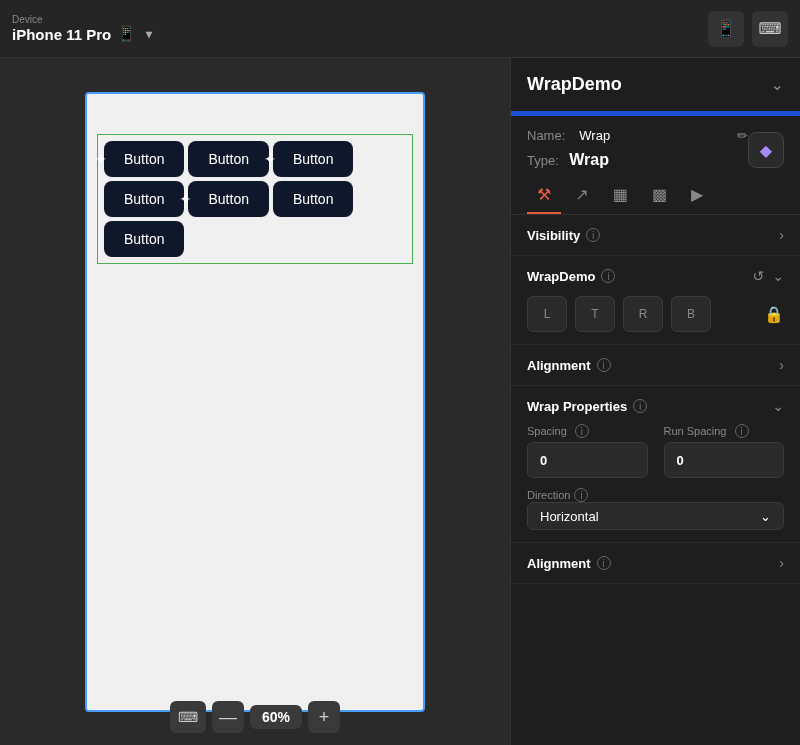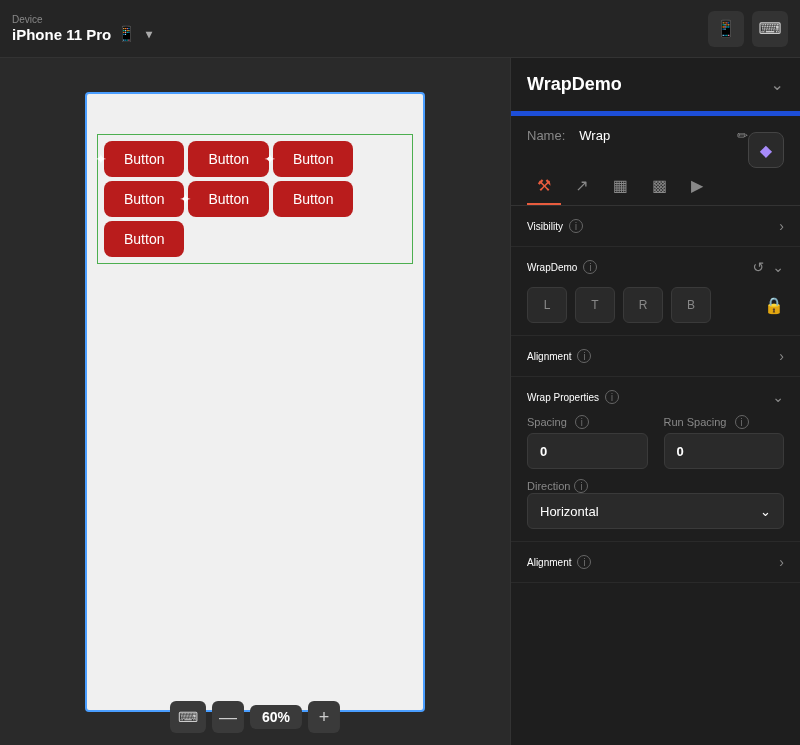--- a/index.html
+++ b/index.html
@@ -103,21 +103,21 @@
       padding: 6px;
     }
 
     .wrap-buttons {
       display: flex;
       flex-wrap: wrap;
       gap: 4px;
     }
 
     .wrap-btn {
-      background: #b91c1c;
+      background: #0f172a;
       color: #fff;
       border: none;
       border-radius: 8px;
       padding: 10px 20px;
       font-size: 14px;
       font-weight: 500;
       cursor: pointer;
       position: relative;
     }
 
@@ -283,22 +283,22 @@
       justify-content: space-between;
       cursor: pointer;
     }
     .section-title-row {
       display: flex;
       align-items: center;
       gap: 6px;
     }
     .section-title {
       color: #fff;
-      font-size: 10px;
-      font-weight: 400;
+      font-size: 13px;
+      font-weight: 700;
     }
     .info-icon {
       color: #666;
       font-size: 11px;
       width: 14px;
       height: 14px;
       border: 1px solid #666;
       border-radius: 50%;
       display: inline-flex;
       align-items: center;
@@ -388,21 +388,21 @@
       align-items: center;
       gap: 4px;
     }
     .direction-select {
       background: #2a2a2a;
       border: 1px solid #3a3a3a;
       border-radius: 6px;
       color: #fff;
       font-size: 13px;
       width: 100%;
-      height: 36px;
+      height: 28px;
       display: flex;
       align-items: center;
       justify-content: space-between;
       padding: 0 12px;
       cursor: pointer;
     }
   </style>
 </head>
 <body>
 
@@ -463,20 +463,24 @@
       <span class="panel-chevron">⌄</span>
     </div>
 
     <div style="display:flex; align-items:flex-start; padding: 12px 16px 0;">
       <div style="flex:1;">
         <div class="panel-name-row" style="padding:0; margin-bottom:4px;">
           <span class="panel-name-label">Name:</span>
           <span class="panel-name-value" style="margin-left:6px;">Wrap</span>
           <span class="edit-icon">✏</span>
         </div>
+        <div class="panel-type-row" style="padding:4px 0 8px;">
+          <span class="panel-type-label">Type:</span>
+          <span class="panel-type-value" style="margin-left:6px;">Wrap</span>
+        </div>
       </div>
       <div class="diamond-icon-container" style="padding:0; margin-top:4px;">
         <button class="diamond-btn">◆</button>
       </div>
     </div>
 
     <div class="panel-tabs">
       <div class="panel-tab active">⚒</div>
       <div class="panel-tab">↗</div>
       <div class="panel-tab">▦</div>

